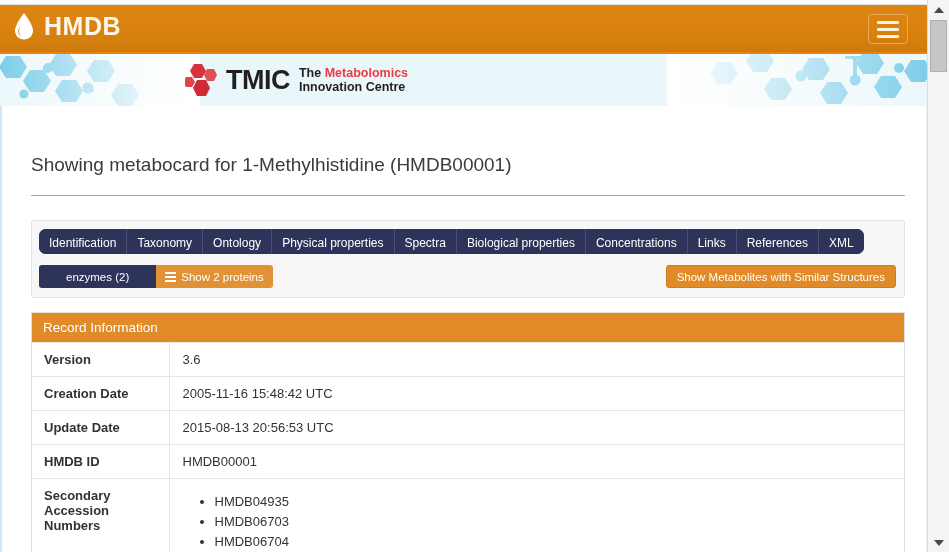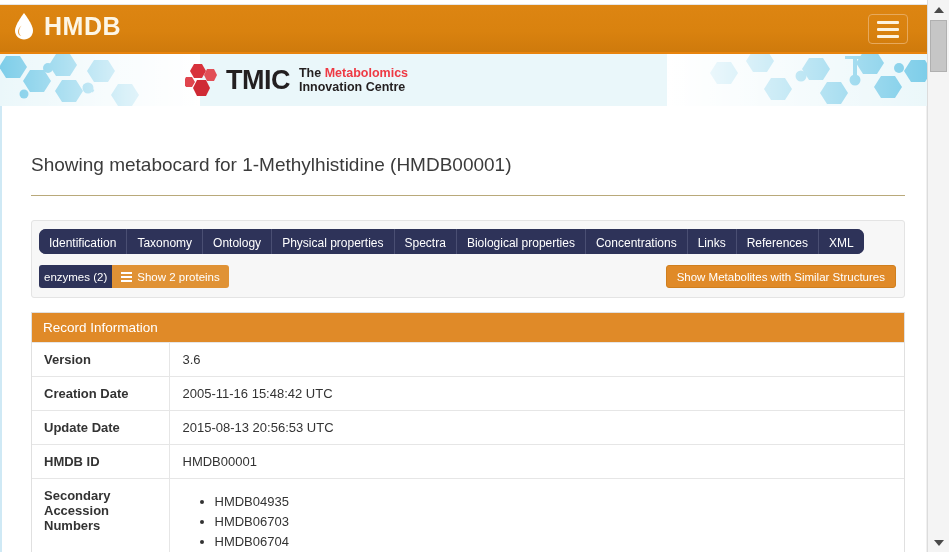--- a/index.html
+++ b/index.html
@@ -226,21 +226,21 @@
   #second-row {
     position: absolute;
     left: 7px; top: 44px;
     display: flex;
     align-items: center;
     height: 23px;
     border-radius: 3px;
     overflow: hidden;
   }
   #enzymes-chip {
-    padding: 0 5px;
+    padding: 0 27px;
     height: 23px;
     display: flex; align-items: center;
     font-size: 11.5px;
     color: #ffffff;
     background: #2e3359;
     white-space: nowrap;
     cursor: pointer;
   }
   #show-proteins-btn {
     padding: 12px 9px;

